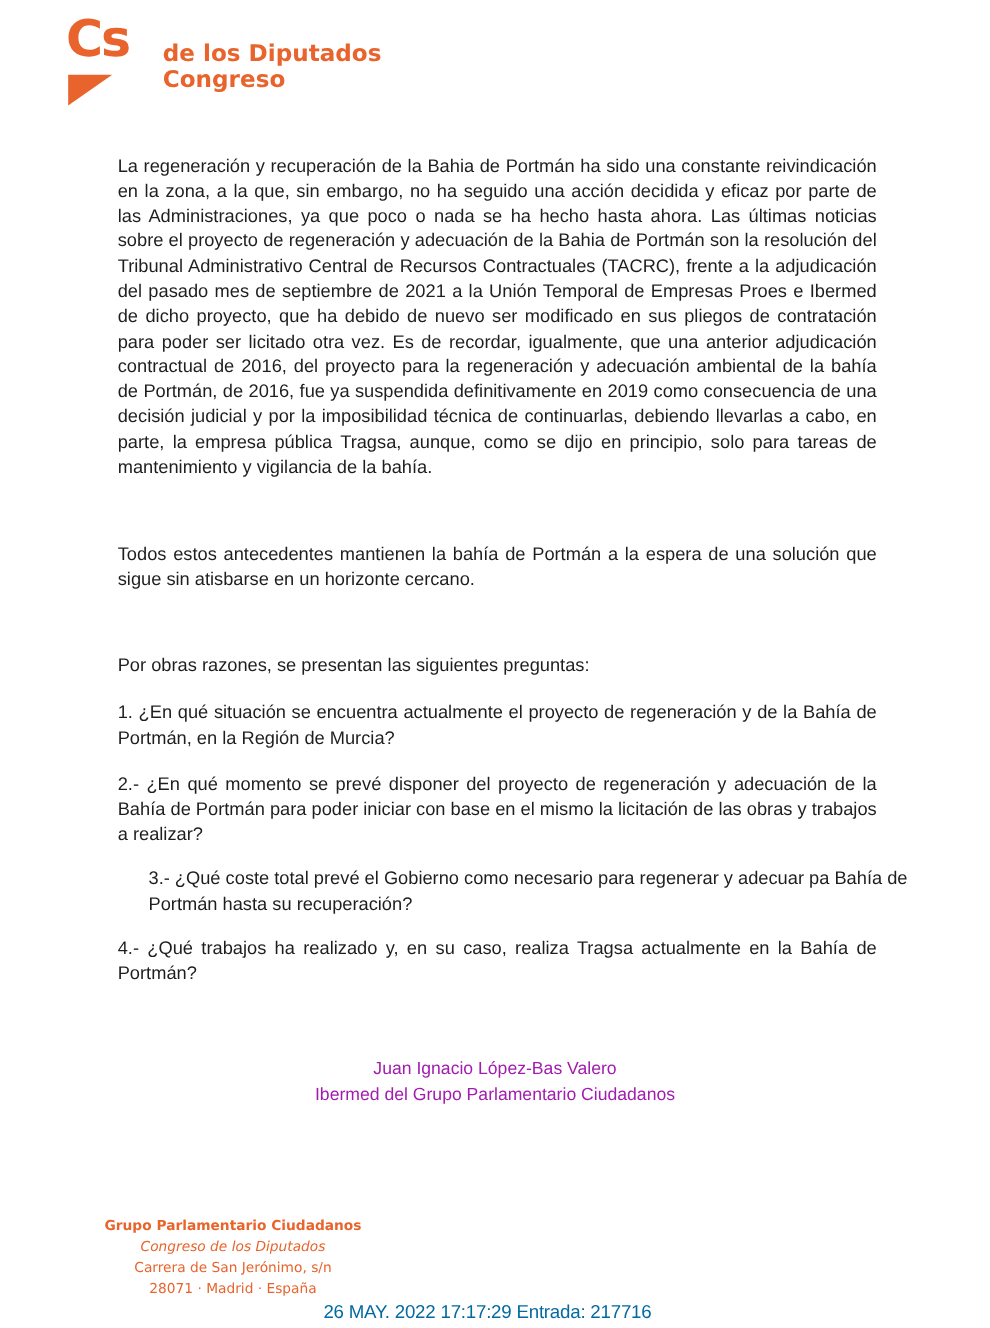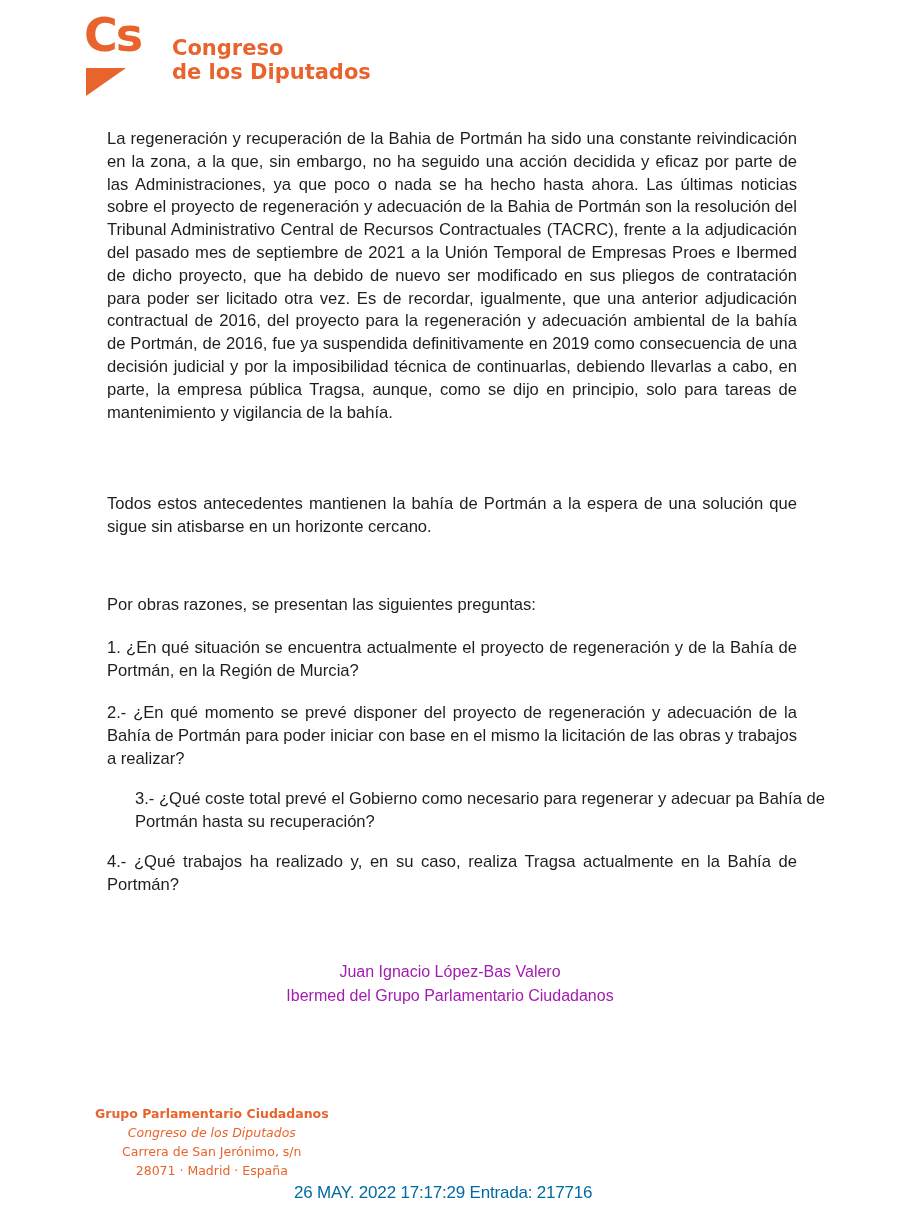--- a/index.html
+++ b/index.html
@@ -1,20 +1,20 @@
 <!DOCTYPE html>
 <html><head>
 <meta charset="utf-8">
 <style>
   html, body { margin: 0; padding: 0; }
   body {
     width: 900px; height: 1207px; background: #ffffff; position: relative;
     overflow: hidden; font-family: "Liberation Sans", sans-serif; color: #1a1a1a;
   }
-  .logo { position: absolute; left: 60px; top: 12px; width: 310px; height: 90px; margin-left: 24px; }
+  .logo { position: absolute; left: 60px; top: 12px; width: 310px; height: 90px; }
   .logo-cs {
     position: absolute; left: 0; top: 0; font-family: "DejaVu Sans", sans-serif;
     font-weight: bold; color: #e8642c; font-size: 46px; letter-spacing: -2px; line-height: 46px;
   }
   .logo-tri-svg { position: absolute; left: 0; top: 54px; }
   .logo-text {
     position: absolute; left: 88px; top: 24px; color: #e8642c;
     font-family: "DejaVu Sans", sans-serif; font-weight: bold; font-size: 21px; line-height: 24px;
   }
   .body-text {
@@ -39,26 +39,26 @@
 </style>
 </head>
 <body>
 
 <div class="logo">
   <div class="logo-cs">Cs</div>
   <svg class="logo-tri-svg" width="44" height="34">
     <polygon points="2,2 42,2 2,30" fill="#e8642c"></polygon>
   </svg>
   <div class="logo-text">
+    <div>de los Diputados</div>
     <div>Congreso</div>
-    <div>de los Diputados</div>
   </div>
 </div>
 
-<div class="body-text" style="top:128px;">
+<div class="body-text" style="top:140px;">
   <p class="p">La regeneración y recuperación de la Bahia de Portmán ha sido una constante reivindicación en la zona, a la que, sin embargo, no ha seguido una acción decidida y eficaz por parte de las Administraciones, ya que poco o nada se ha hecho hasta ahora. Las últimas noticias sobre el proyecto de regeneración y adecuación de la Bahia de Portmán son la resolución del Tribunal Administrativo Central de Recursos Contractuales (TACRC), frente a la adjudicación del pasado mes de septiembre de 2021 a la Unión Temporal de Empresas Proes e Ibermed de dicho proyecto, que ha debido de nuevo ser modificado en sus pliegos de contratación para poder ser licitado otra vez. Es de recordar, igualmente, que una anterior adjudicación contractual de 2016, del proyecto para la regeneración y adecuación ambiental de la bahía de Portmán, de 2016, fue ya suspendida definitivamente en 2019 como consecuencia de una decisión judicial y por la imposibilidad técnica de continuarlas, debiendo llevarlas a cabo, en parte, la empresa pública Tragsa, aunque, como se dijo en principio, solo para tareas de mantenimiento y vigilancia de la bahía.</p>
 </div>
 
 <div class="body-text" style="top:493px;">
   <p class="p">Todos estos antecedentes mantienen la bahía de Portmán a la espera de una solución que sigue sin atisbarse en un horizonte cercano.</p>
 </div>
 
 <div class="body-text" style="top:594px;">
   <p class="p">Por obras razones, se presentan las siguientes preguntas:</p>
 </div>

